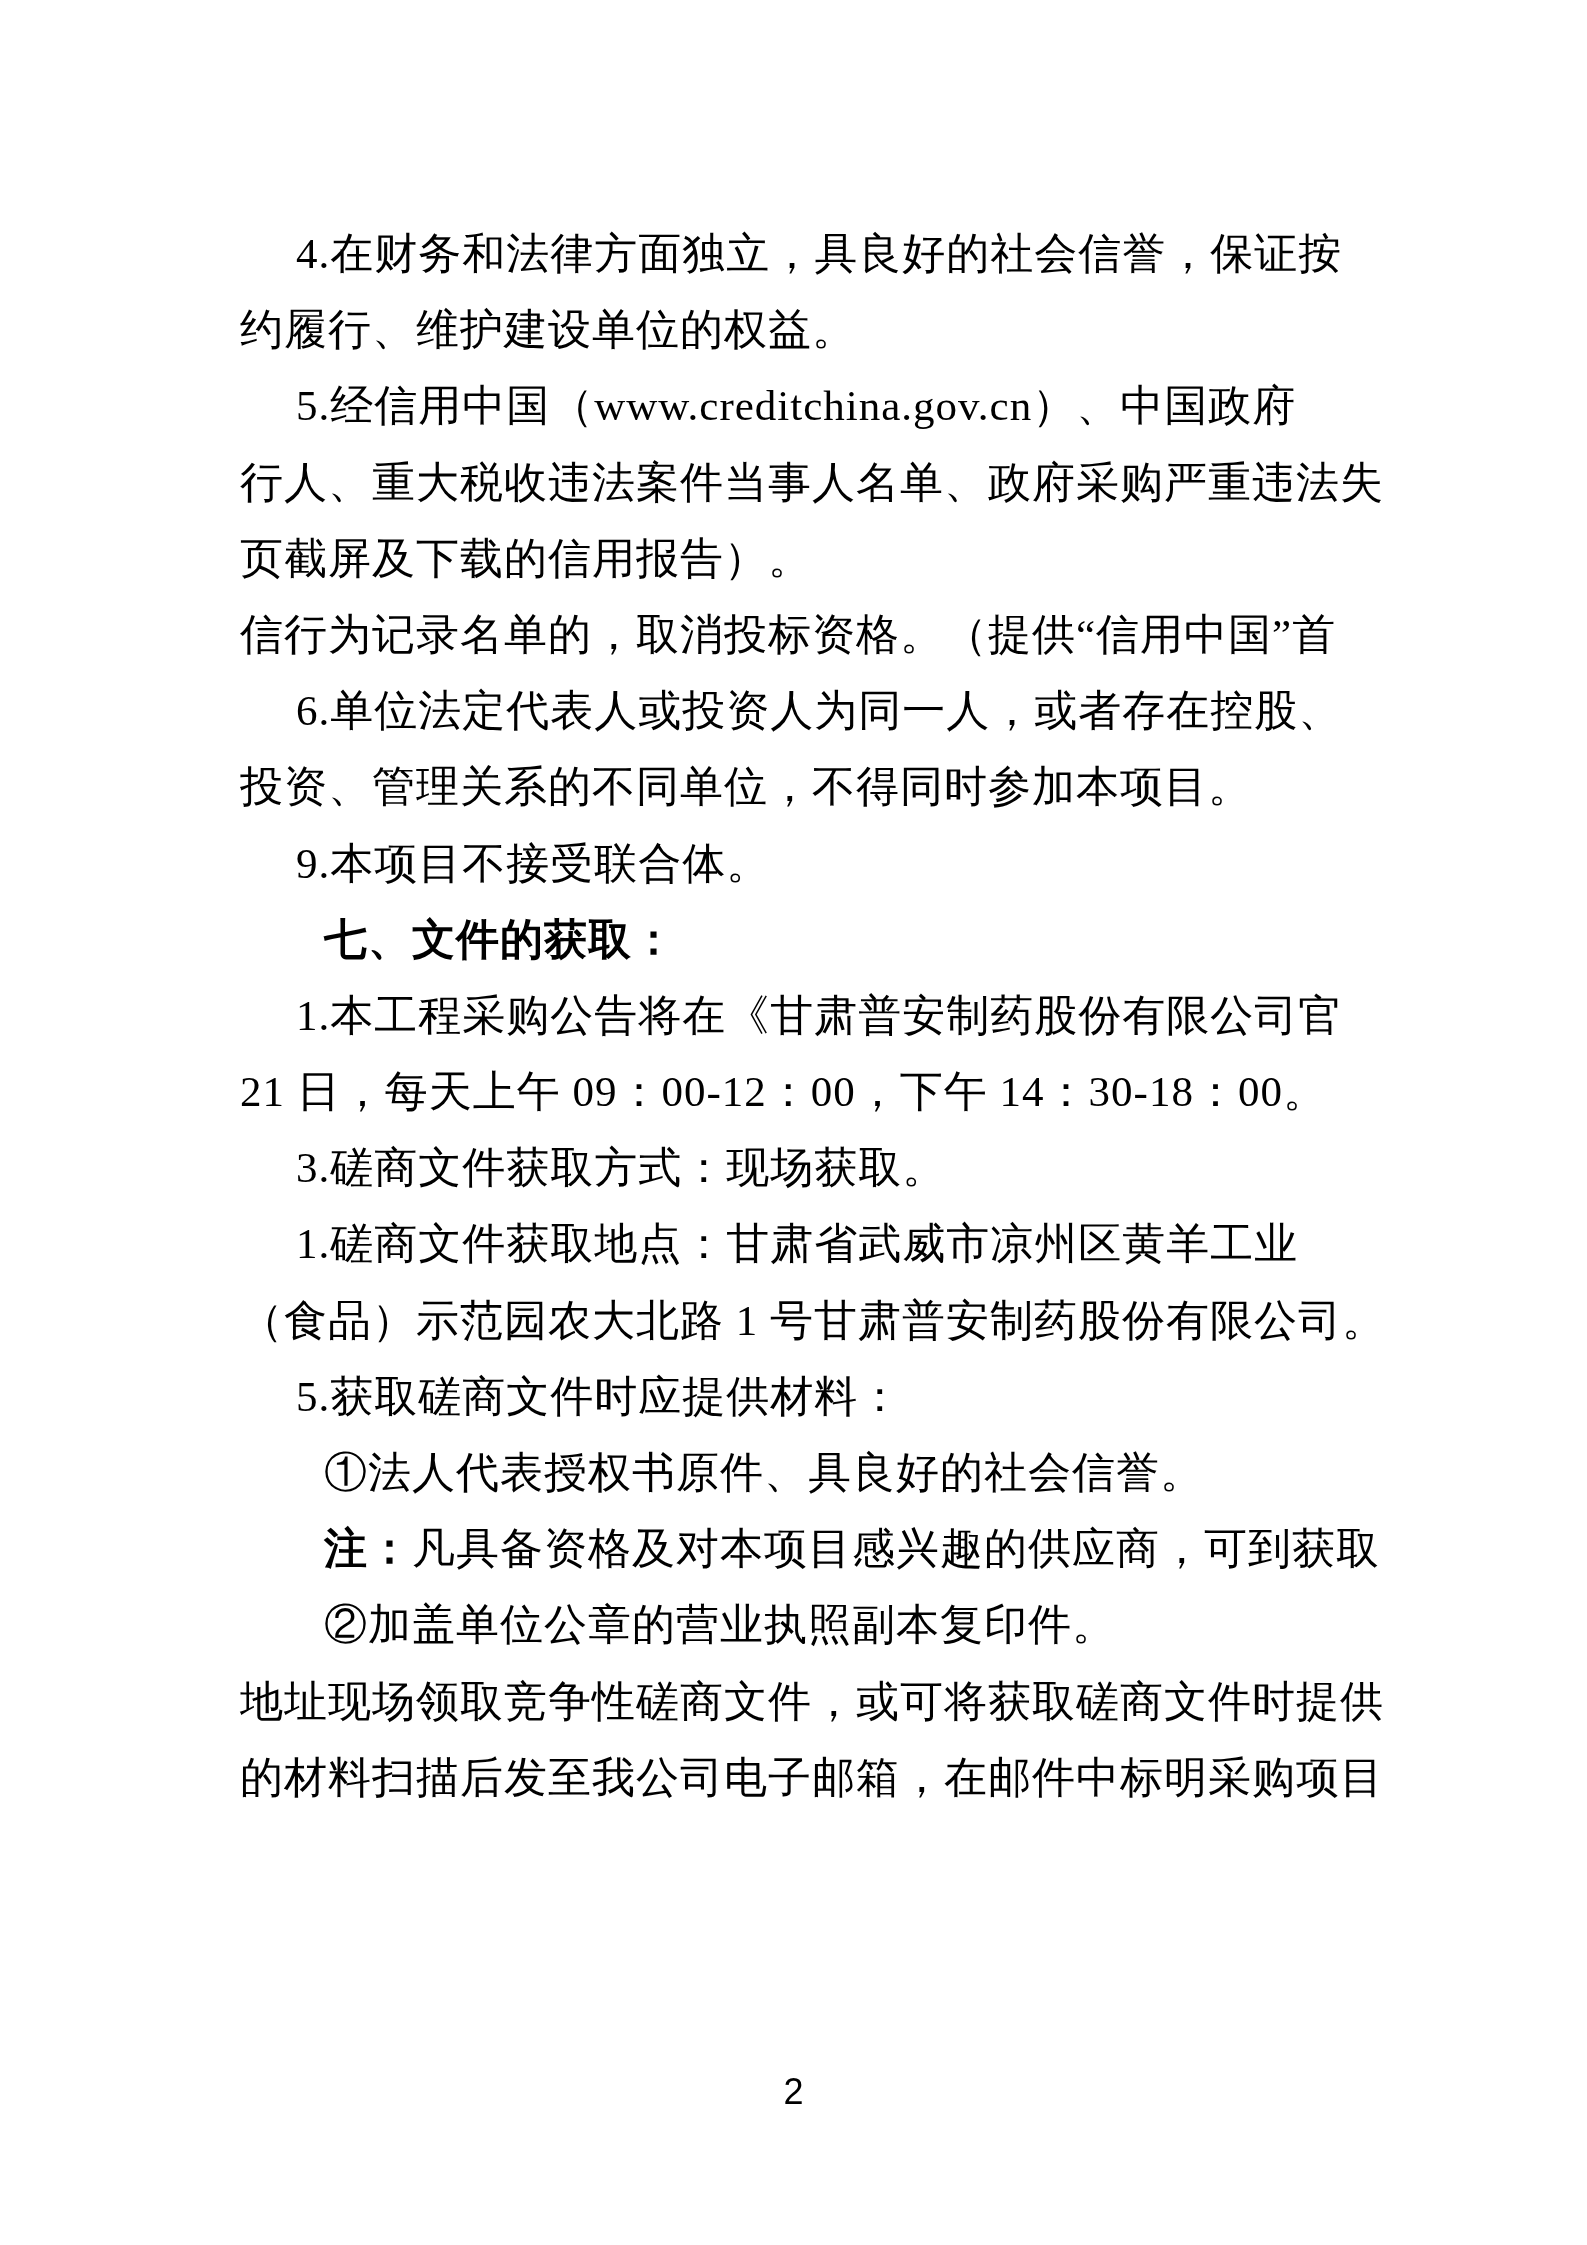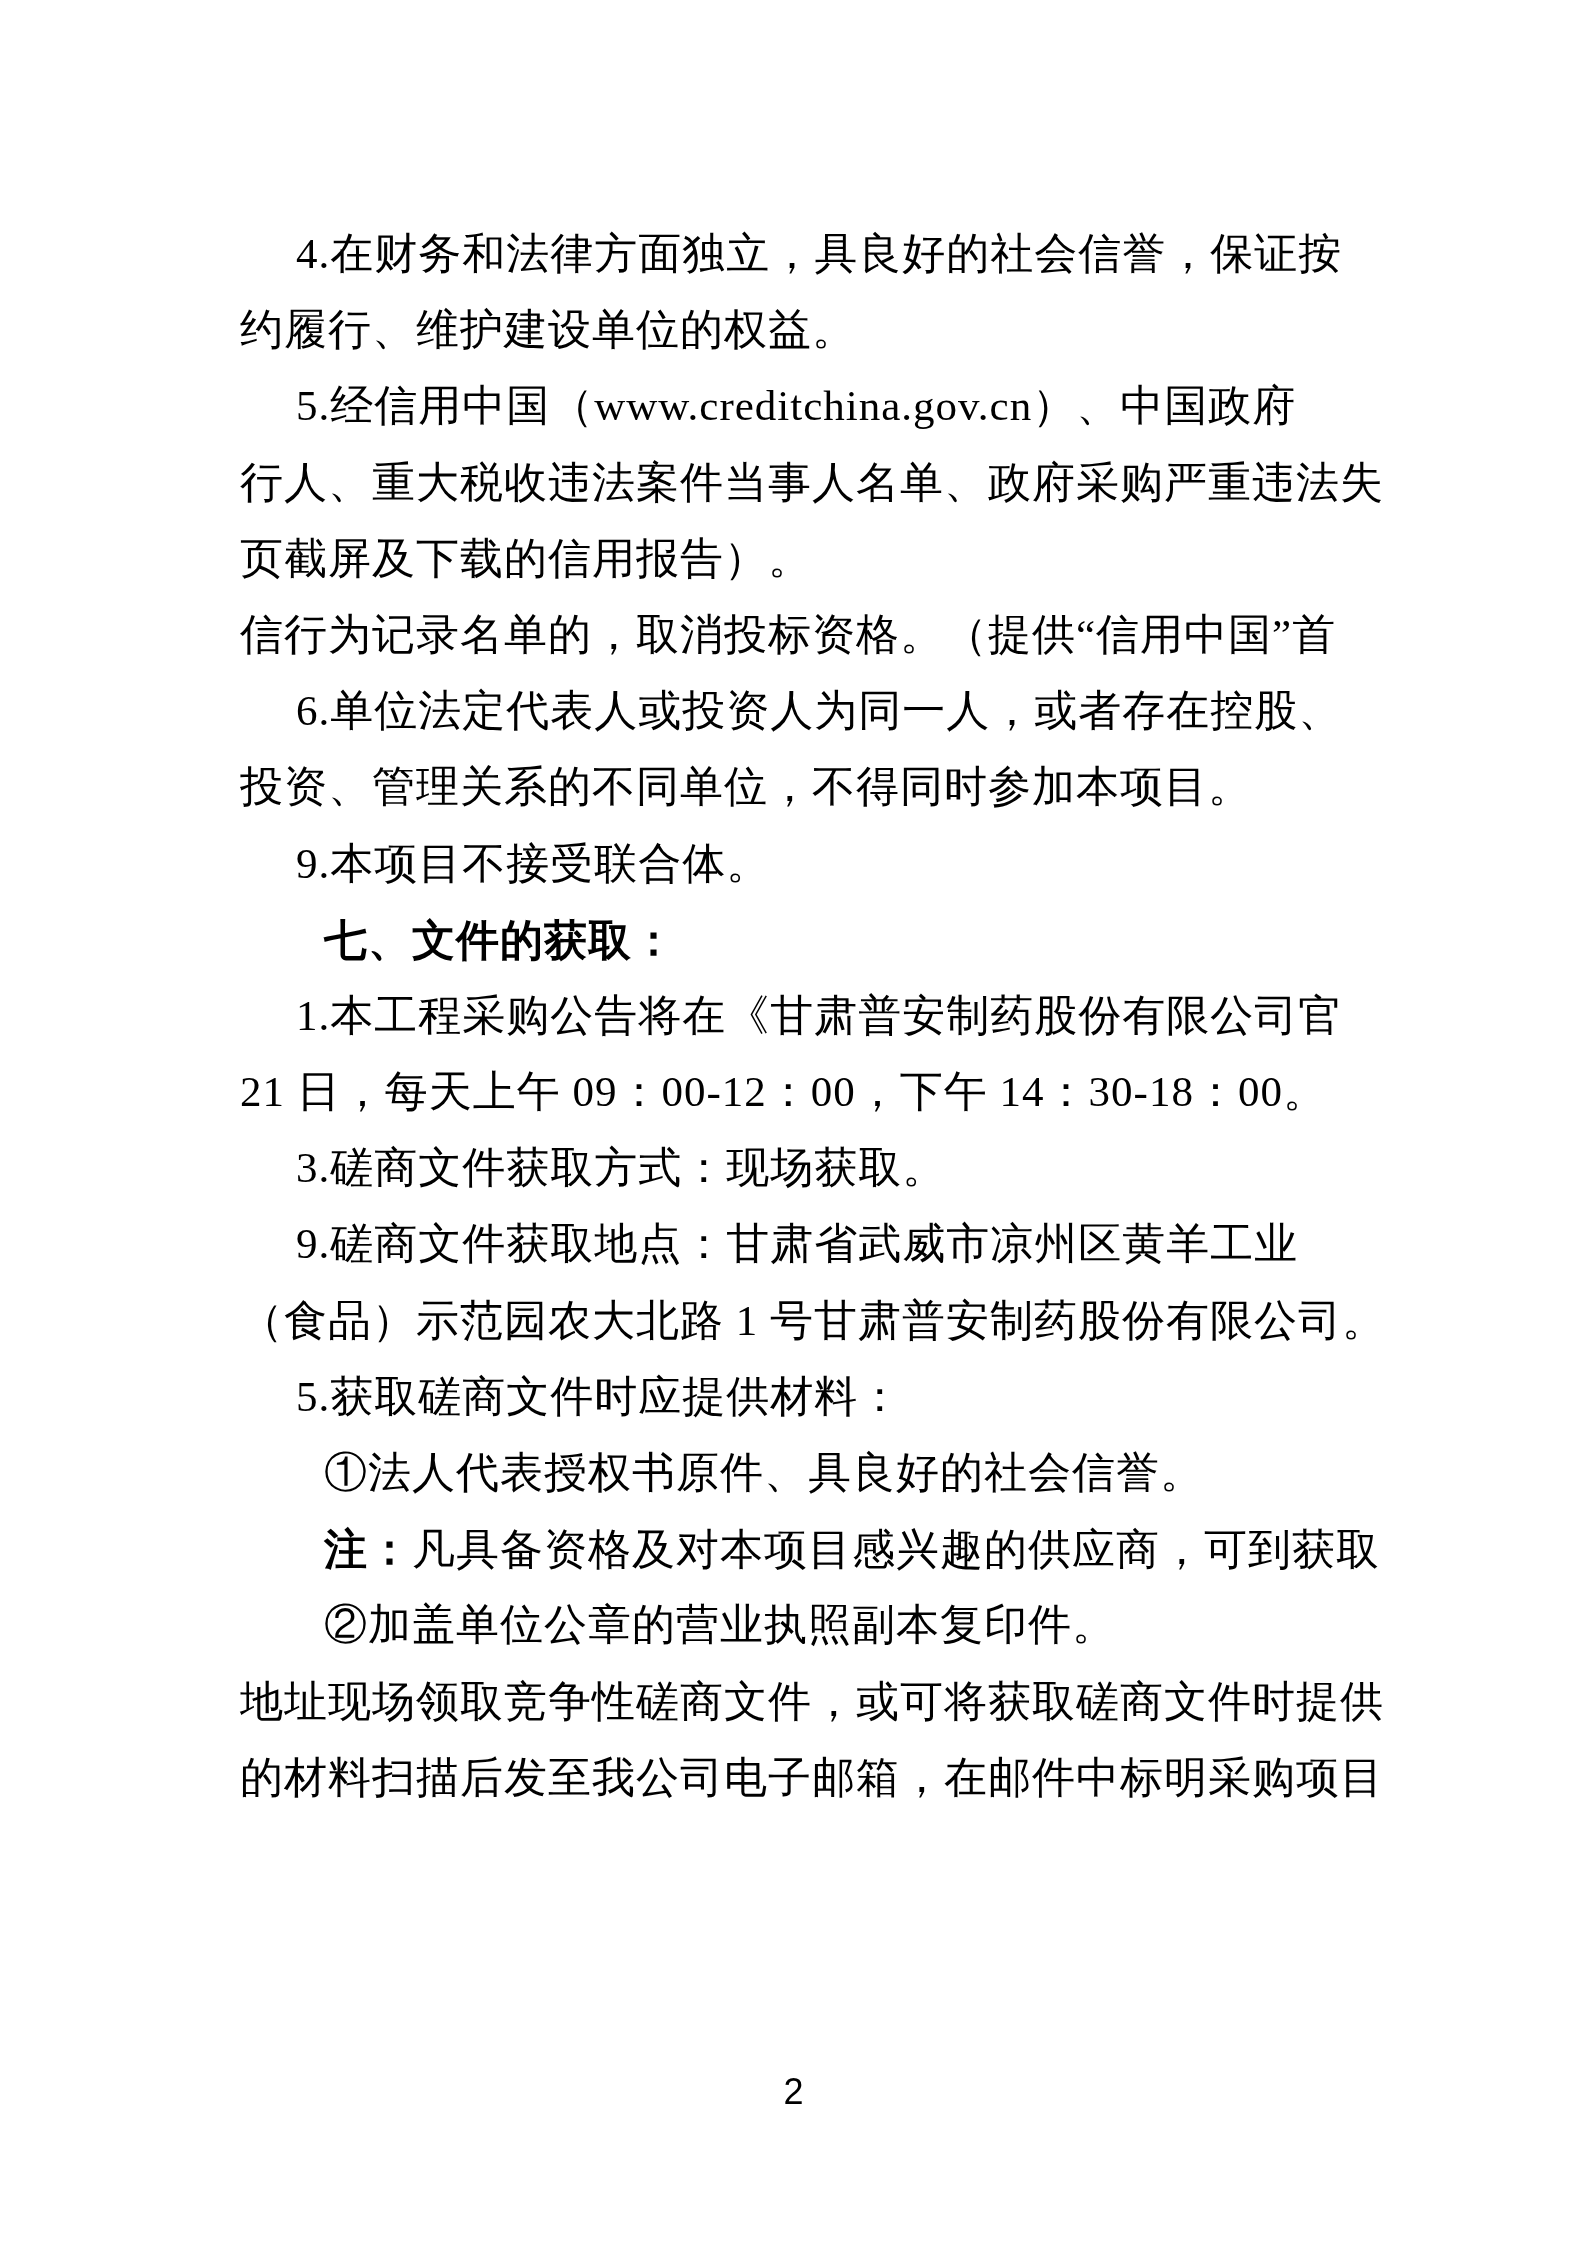--- a/index.html
+++ b/index.html
@@ -28,21 +28,21 @@
     line-height: 76.2px;
     font-size: 43px;
     letter-spacing: 1px;
     white-space: nowrap;
     font-weight: 400;
   }
   .ind-num  { text-indent: 56px; }   
   .ind-cjk  { text-indent: 84px; }   
   .bold {
     font-weight: bold;
-    font-family: Liberation Sans, sans-serif;
+    font-family: Liberation Serif, serif;
   }
   .page-number {
     position: absolute;
     left: 0;
     top: 2072px;
     width: 100%;
     text-align: center;
     font-size: 36px;
     line-height: 40px;
     font-family: "Liberation Sans", "DejaVu Sans", sans-serif;
@@ -61,21 +61,21 @@
     <div class="line">行人、重大税收违法案件当事人名单、政府采购严重违法失</div>
     <div class="line">页截屏及下载的信用报告）。</div>
     <div class="line">信行为记录名单的，取消投标资格。（提供“信用中国”首</div>
     <div class="line ind-num">6.单位法定代表人或投资人为同一人，或者存在控股、</div>
     <div class="line">投资、管理关系的不同单位，不得同时参加本项目。</div>
     <div class="line ind-num">9.本项目不接受联合体。</div>
     <div class="line ind-cjk bold">七、文件的获取：</div>
     <div class="line ind-num">1.本工程采购公告将在《甘肃普安制药股份有限公司官</div>
     <div class="line">21 日，每天上午 09：00-12：00，下午 14：30-18：00。</div>
     <div class="line ind-num">3.磋商文件获取方式：现场获取。</div>
-    <div class="line ind-num">9.磋商文件获取地点：甘肃省武威市凉州区黄羊工业</div>
+    <div class="line ind-num">1.磋商文件获取地点：甘肃省武威市凉州区黄羊工业</div>
     <div class="line">（食品）示范园农大北路 1 号甘肃普安制药股份有限公司。</div>
     <div class="line ind-num">5.获取磋商文件时应提供材料：</div>
     <div class="line ind-cjk">①法人代表授权书原件、具良好的社会信誉。</div>
     <div class="line ind-cjk">
       <span class="bold">注：</span><span>凡具备资格及对本项目感兴趣的供应商，可到获取</span>
     </div>
     <div class="line ind-cjk">②加盖单位公章的营业执照副本复印件。</div>
     <div class="line">地址现场领取竞争性磋商文件，或可将获取磋商文件时提供</div>
     <div class="line">的材料扫描后发至我公司电子邮箱，在邮件中标明采购项目</div>
   </div>

